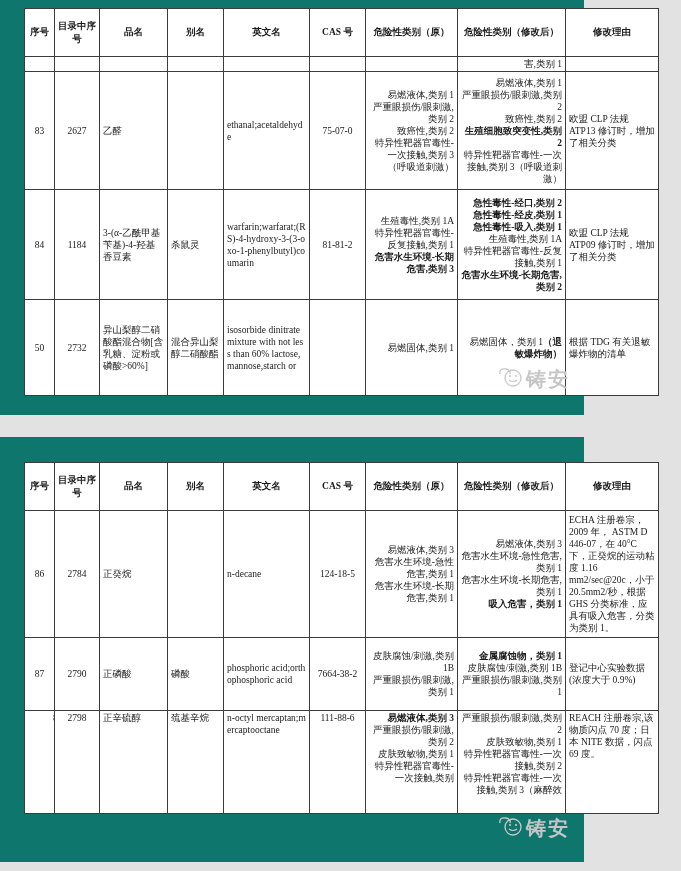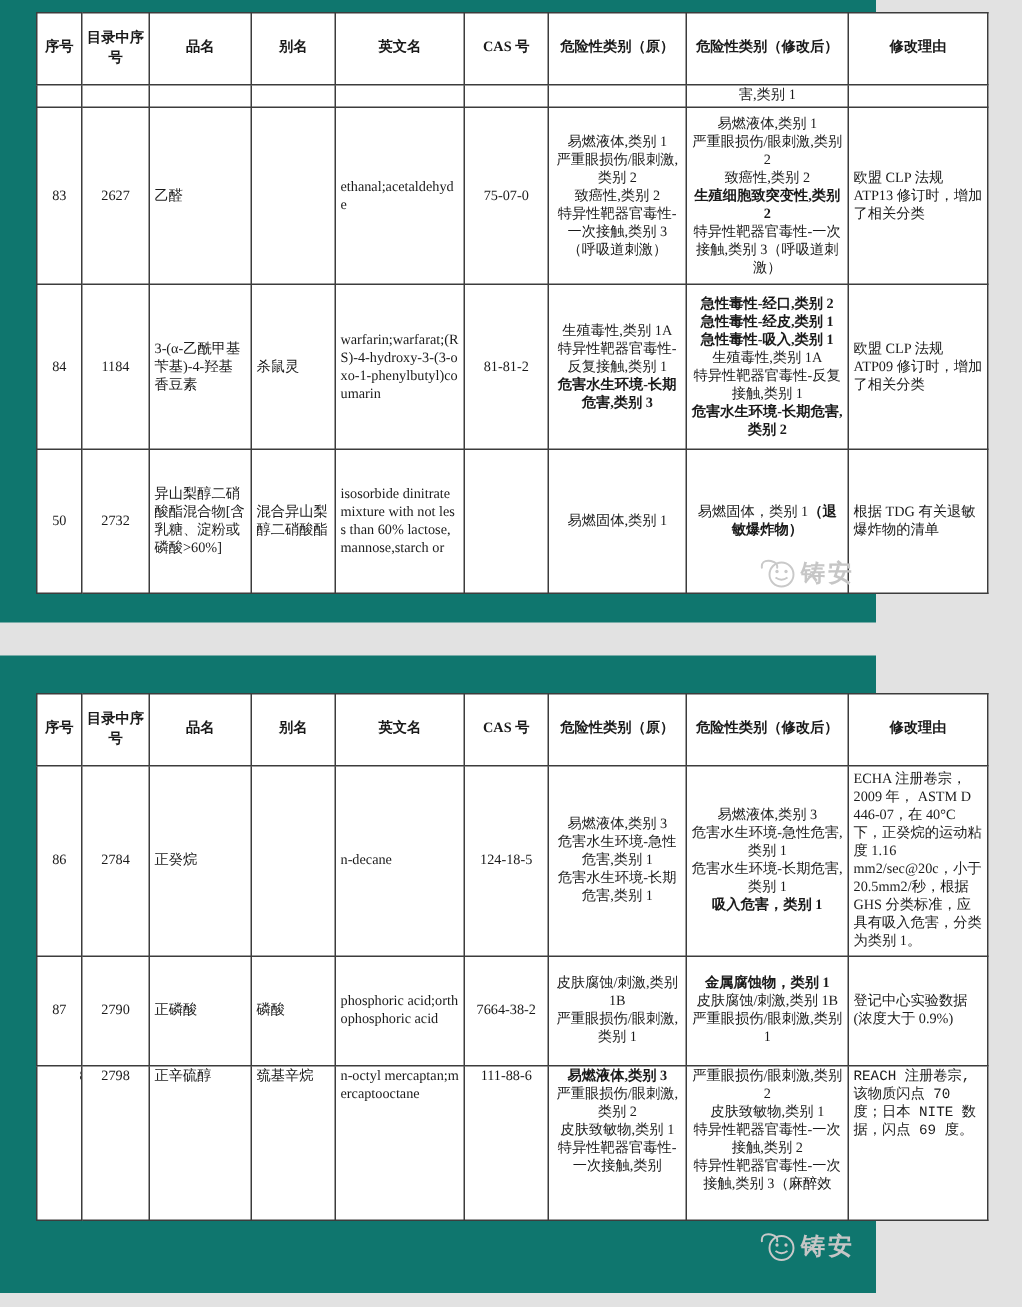--- a/index.html
+++ b/index.html
@@ -37,35 +37,35 @@
     font-weight:bold;
     text-align:center;
     font-size:9.5px;
     line-height:13px;
     padding:2px 1px;
     height:48px;
   }
   td.num { text-align:center; }
   td.name { text-align:left; }
   td.en { text-align:left; word-break:break-all; }
-  td.hz { text-align:center; }
+  td.hz { text-align:right; }
   td.rs { text-align:left; }
   .b { font-weight:bold; }
   .page-num {
     width:634px; margin-left:24px;
     text-align:center;
     font-size:9px;
     padding-top:3px;
   }
   .watermark {
     position:absolute;
     right:14px;
-    display:flex; align-items:center; gap:0;
+    display:flex; gap:0;
     color:#c6c6c6;
-    font-size:16px;
+    font-size:20px;
     letter-spacing:2px;
     font-weight:bold;
   }
   .page-1 .watermark { bottom:22px; }
   .page-2 .watermark { bottom:20px; }
   .wm-svg { display:block; }
 </style>
 </head>
 <body>
 
@@ -315,21 +315,21 @@
             <div><span>严重眼损伤/眼刺激,类别 2</span></div>
             <div><span>皮肤致敏物,类别 1</span></div>
             <div><span>特异性靶器官毒性-一次接触,类别</span></div>
           </td>
           <td class="hz" style="vertical-align: top;">
             <div><span>严重眼损伤/眼刺激,类别 2</span></div>
             <div><span>皮肤致敏物,类别 1</span></div>
             <div><span>特异性靶器官毒性-一次接触,类别 2</span></div>
             <div><span>特异性靶器官毒性-一次接触,类别 3（麻醉效</span></div>
           </td>
-          <td class="rs" style="vertical-align: top; font-family: Liberation Mono, monospace;">
+          <td class="rs" style="vertical-align: top;">
             <div><span>REACH 注册卷宗,该物质闪点 70 度；日本 NITE 数据，闪点 69 度。</span></div>
           </td>
         </tr>
       </tbody>
   </table>
   <div class="watermark">
     <span>
       <svg class="wm-svg" width="30" height="22" viewBox="0 0 30 22">
         <path d="M4 8 q-1 -6 6 -5 q5 1 4 5" fill="none" stroke="#c9c9c9" stroke-width="1.3"></path>
         <circle cx="17" cy="12" r="8" fill="none" stroke="#c9c9c9" stroke-width="1.3"></circle>

